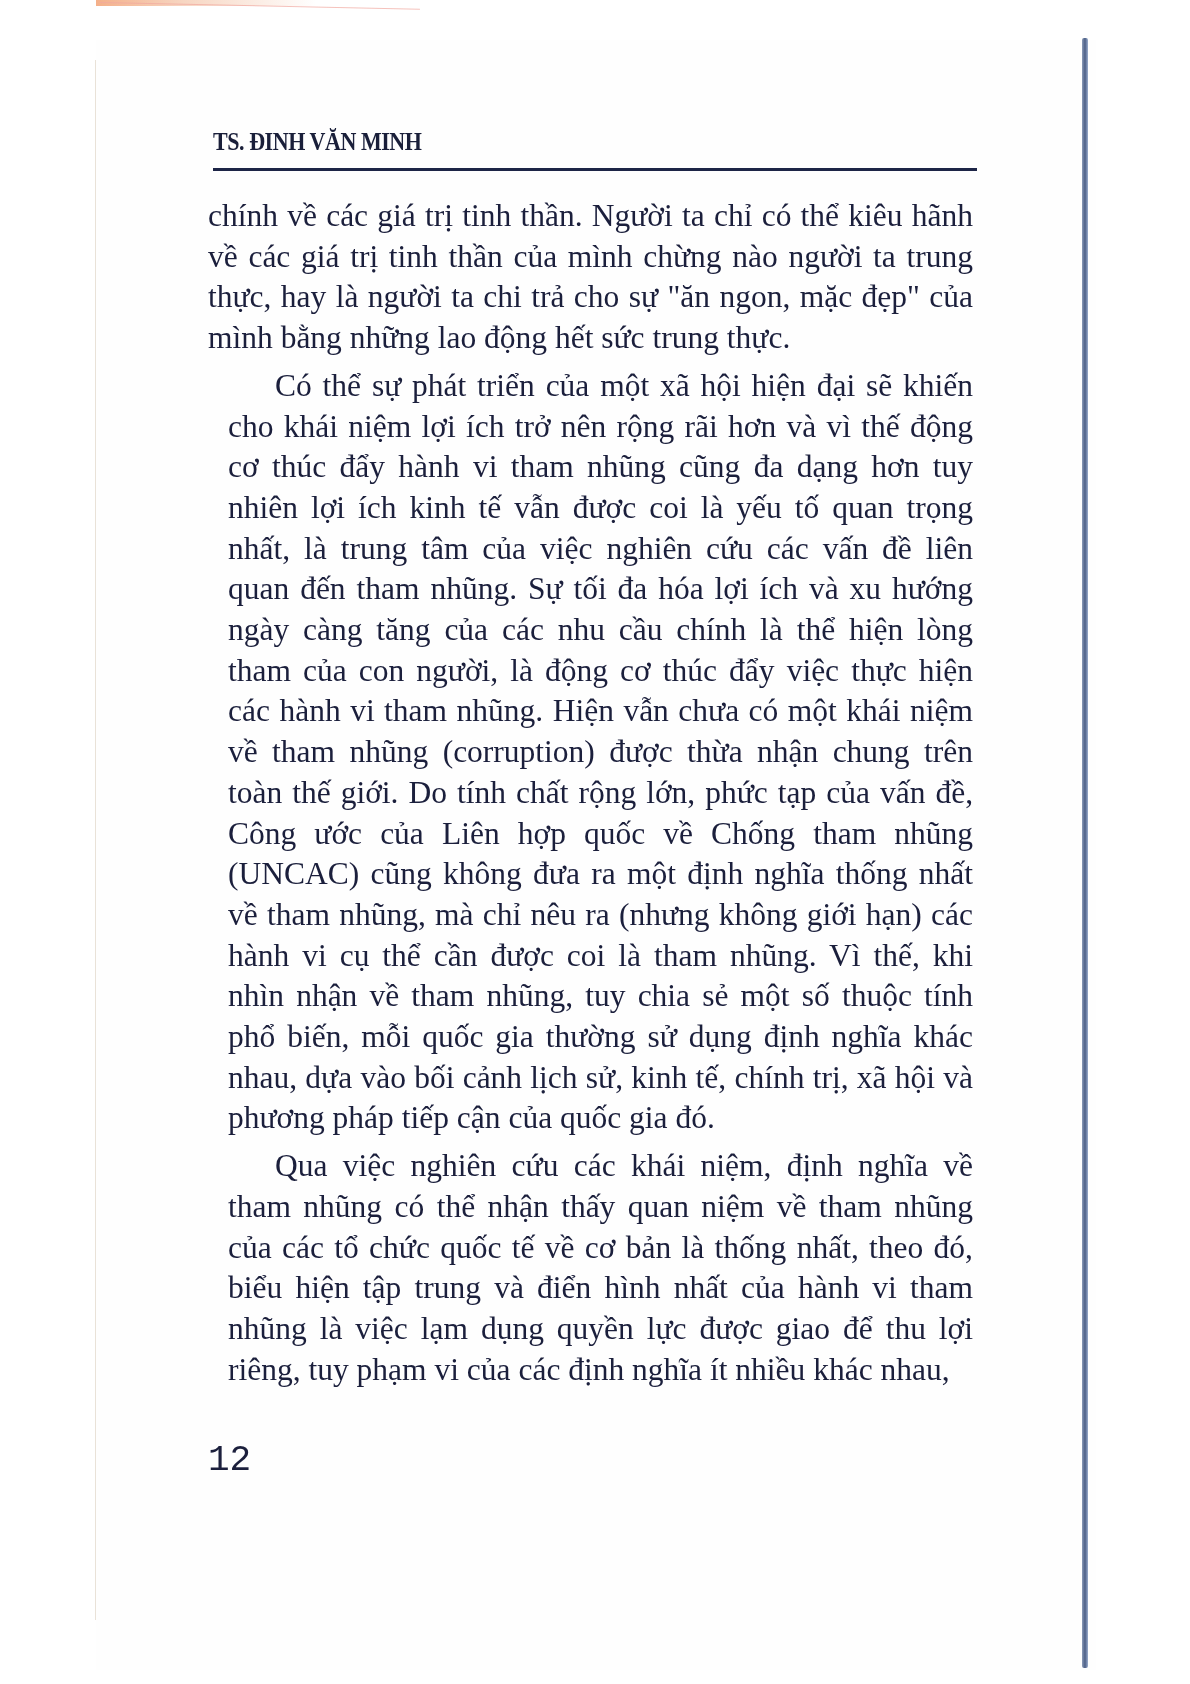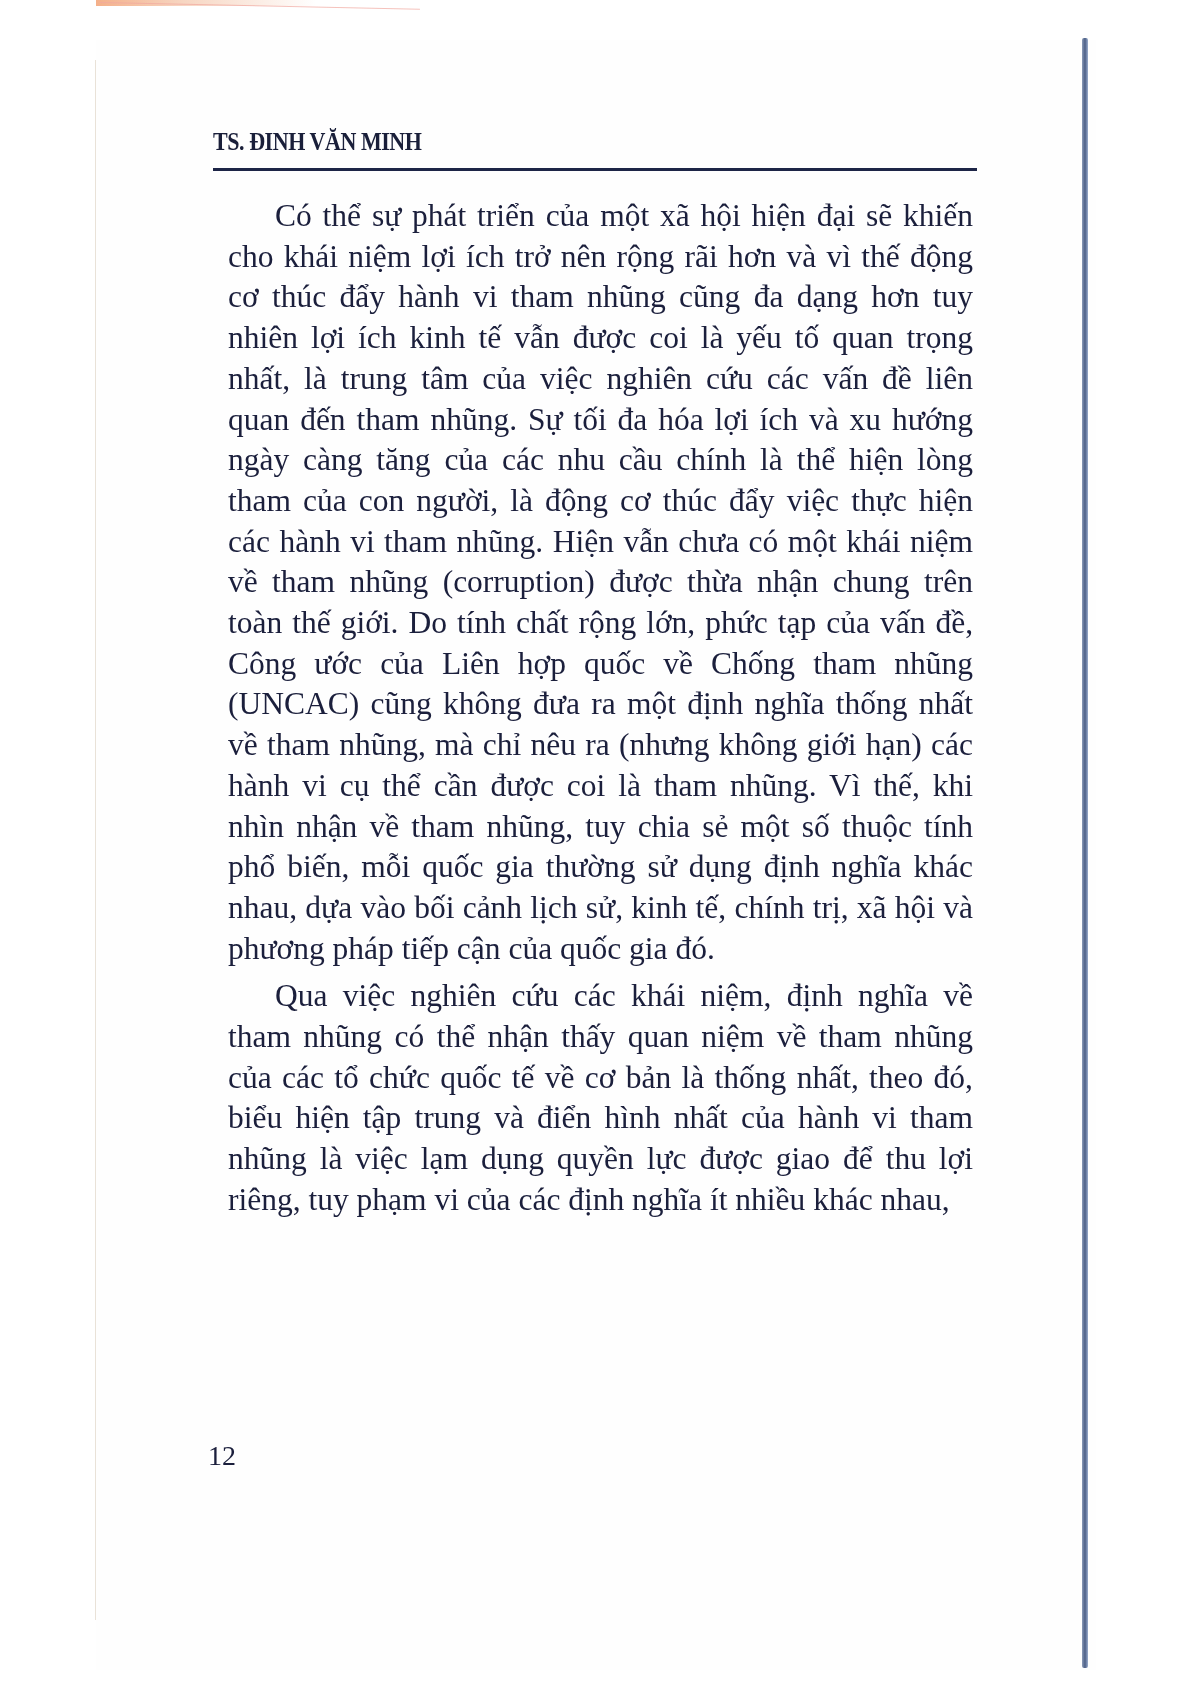--- a/index.html
+++ b/index.html
@@ -88,37 +88,38 @@
     .para.indent {
       text-indent: 47px;
       margin-left: 20px;
     }
     .para + .para {
       margin-top: 7px;
     }
     .page-number {
       position: absolute;
       left: 208px; top: 1440px;
-      font-family: Liberation Serif, serif;
-      font-size: 28px;
+      font-family: Liberation Mono, monospace;
+      font-size: 36px;
       color: #1b1f3c;
     }
   </style>
 </head>
 <body>
 
 <div class="scan-bg"></div>
 <div class="top-edge-tint"></div>
 <div class="top-edge-line"></div>
 <div class="left-edge"></div>
 
 <div class="page"></div>
 <div class="binding-edge"></div>
 
 <div class="running-head">TS. ĐINH VĂN MINH</div>
 <div class="head-rule"></div>
 
 <div class="body-text">
+  <p class="para">chính về các giá trị tinh thần. Người ta chỉ có thể kiêu hãnh về các giá trị tinh thần của mình chừng nào người ta trung thực, hay là người ta chi trả cho sự "ăn ngon, mặc đẹp" của mình bằng những lao động hết sức trung thực.</p>
   <p class="para indent">Có thể sự phát triển của một xã hội hiện đại sẽ khiến cho khái niệm lợi ích trở nên rộng rãi hơn và vì thế động cơ thúc đẩy hành vi tham nhũng cũng đa dạng hơn tuy nhiên lợi ích kinh tế vẫn được coi là yếu tố quan trọng nhất, là trung tâm của việc nghiên cứu các vấn đề liên quan đến tham nhũng. Sự tối đa hóa lợi ích và xu hướng ngày càng tăng của các nhu cầu chính là thể hiện lòng tham của con người, là động cơ thúc đẩy việc thực hiện các hành vi tham nhũng. Hiện vẫn chưa có một khái niệm về tham nhũng (corruption) được thừa nhận chung trên toàn thế giới. Do tính chất rộng lớn, phức tạp của vấn đề, Công ước của Liên hợp quốc về Chống tham nhũng (UNCAC) cũng không đưa ra một định nghĩa thống nhất về tham nhũng, mà chỉ nêu ra (nhưng không giới hạn) các hành vi cụ thể cần được coi là tham nhũng. Vì thế, khi nhìn nhận về tham nhũng, tuy chia sẻ một số thuộc tính phổ biến, mỗi quốc gia thường sử dụng định nghĩa khác nhau, dựa vào bối cảnh lịch sử, kinh tế, chính trị, xã hội và phương pháp tiếp cận của quốc gia đó.</p>
   <p class="para indent">Qua việc nghiên cứu các khái niệm, định nghĩa về tham nhũng có thể nhận thấy quan niệm về tham nhũng của các tổ chức quốc tế về cơ bản là thống nhất, theo đó, biểu hiện tập trung và điển hình nhất của hành vi tham nhũng là việc lạm dụng quyền lực được giao để thu lợi riêng, tuy phạm vi của các định nghĩa ít nhiều khác nhau,</p>
 </div>
 
 <div class="page-number">12</div>
 
 </body></html>

